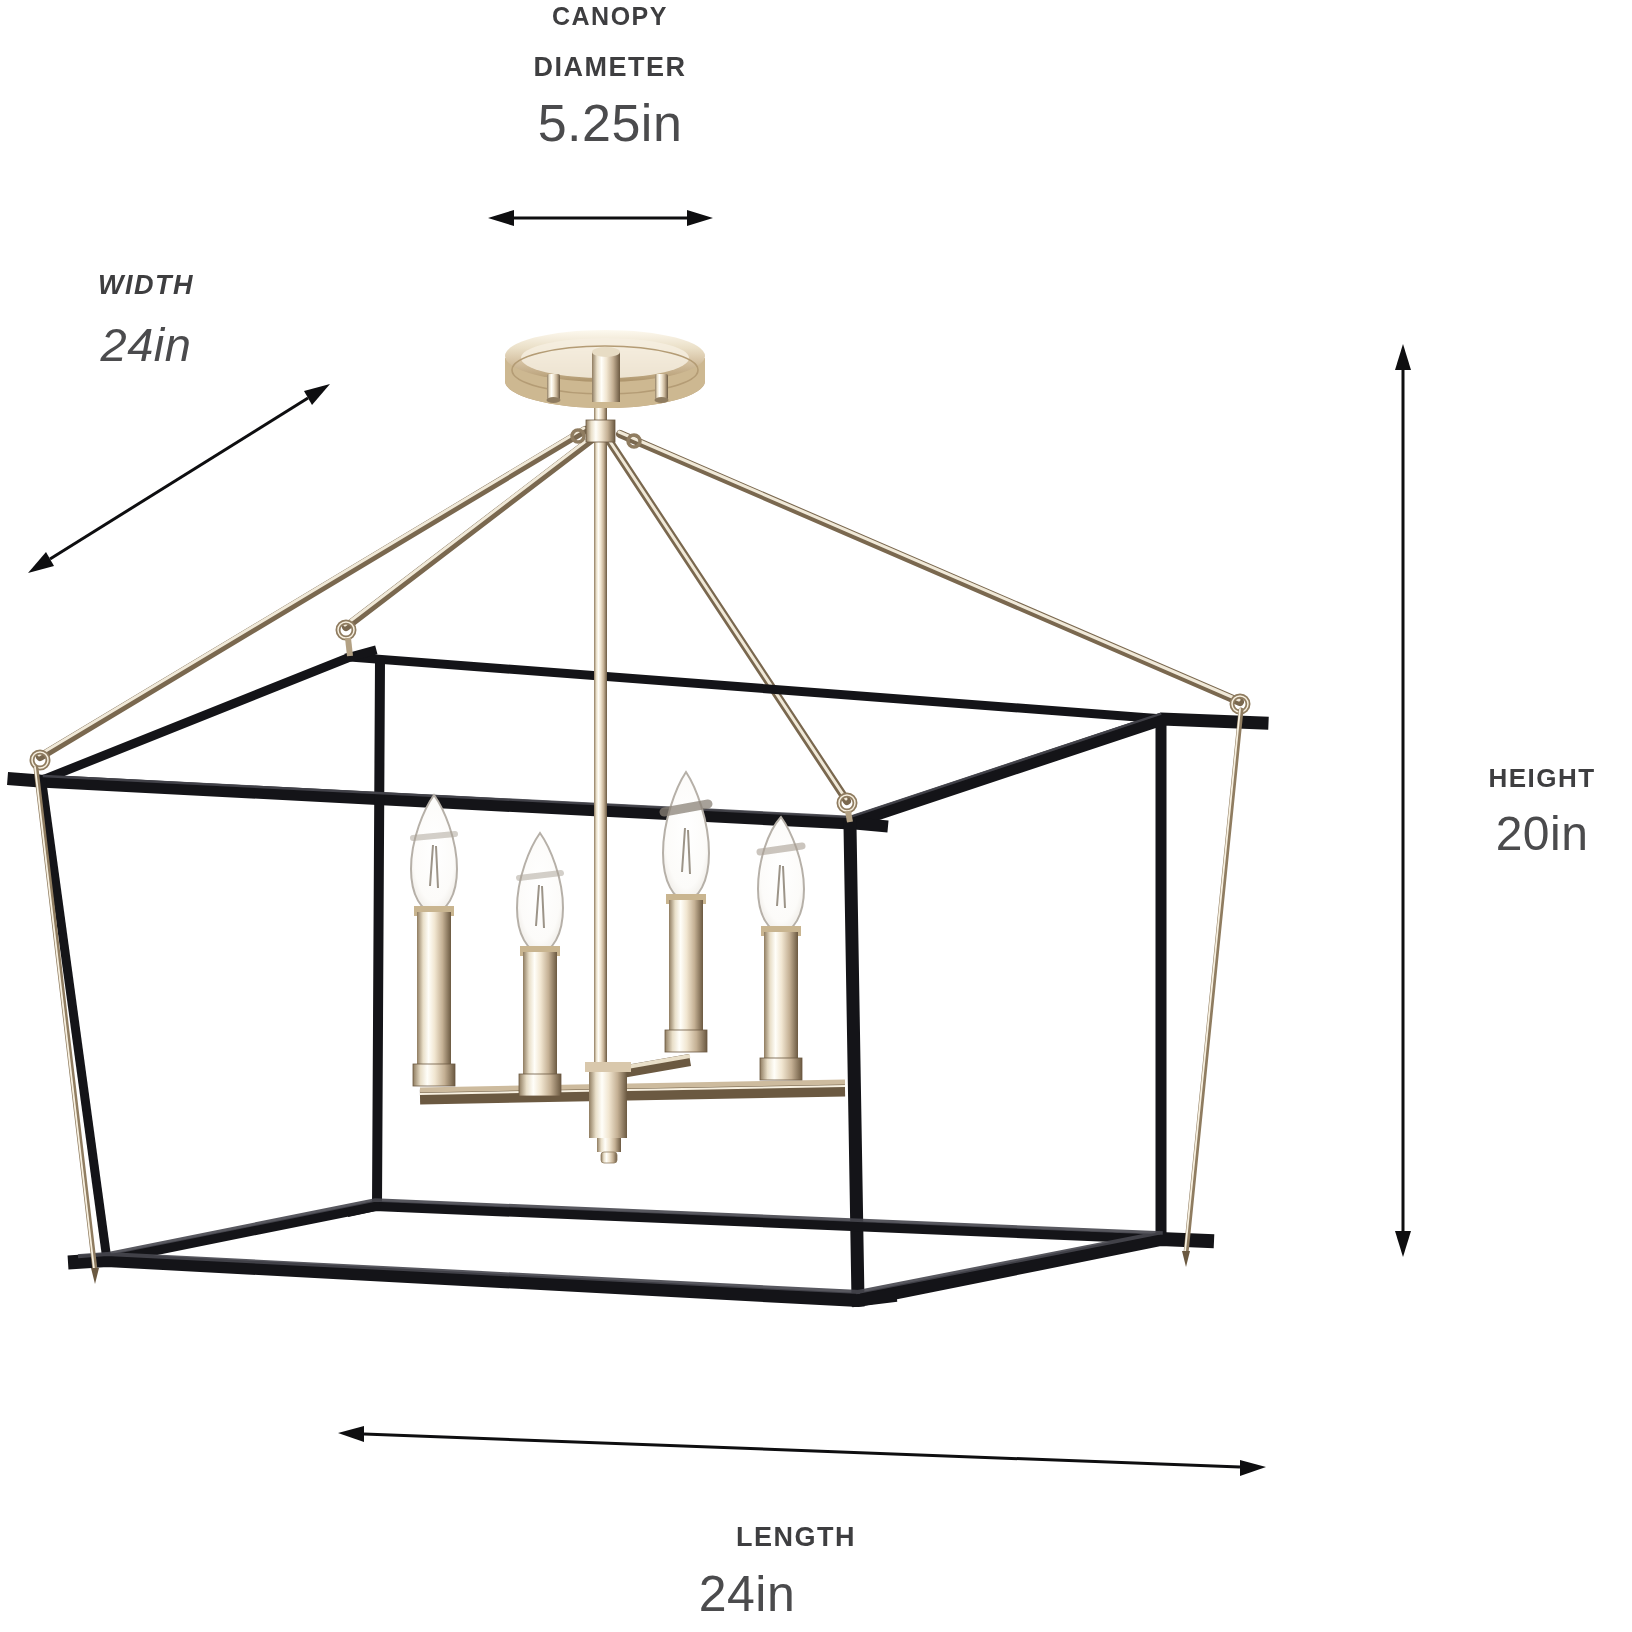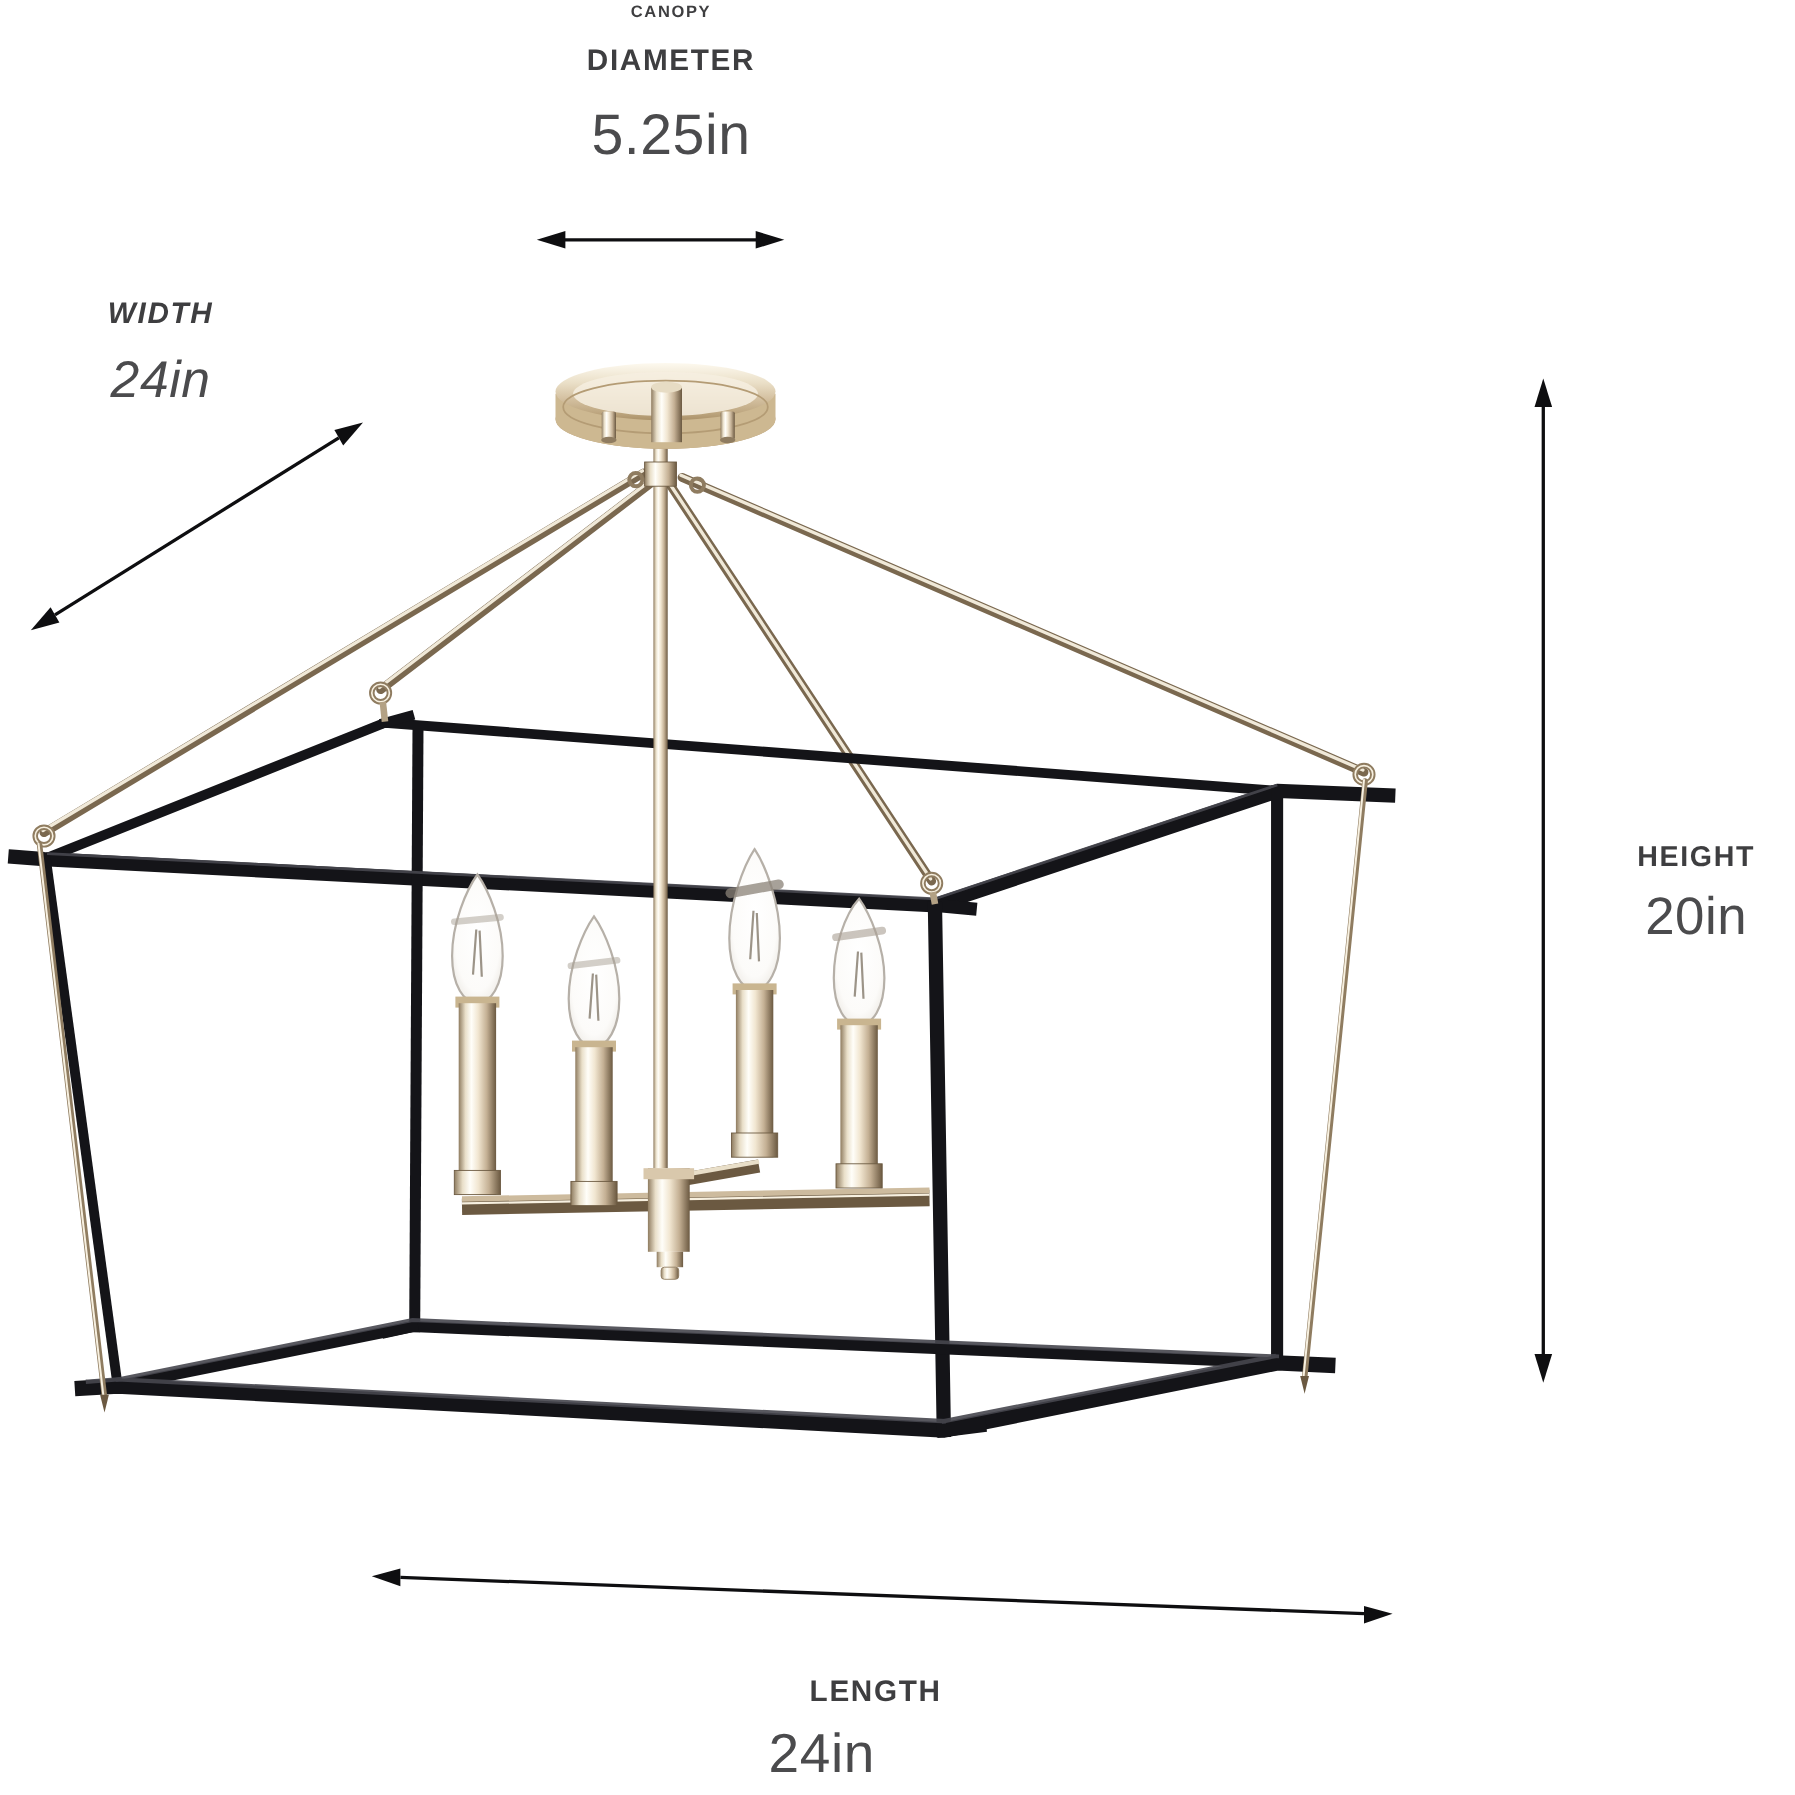--- a/index.html
+++ b/index.html
@@ -3,23 +3,23 @@
 <meta charset="utf-8">
 <style>
   html,body{margin:0;padding:0;background:#ffffff;}
   .canvas{position:relative;width:1632px;height:1632px;background:#ffffff;overflow:hidden;
           font-family:"Liberation Sans",sans-serif;}
   .fixture-svg{position:absolute;left:0;top:0;}
   .dim{position:absolute;text-align:center;}
   .dim .lbl{font-weight:bold;color:#3e3e40;letter-spacing:1.5px;line-height:1.15;}
   .dim .val{font-weight:normal;color:#4b4b4d;letter-spacing:0.5px;}
   .dim-canopy{left:428px;top:2px;width:364px;}
-  .dim-canopy .l1{font-size:15px;}
+  .dim-canopy .l1{font-size:25px;}
   .dim-canopy .l2{font-size:27px;margin-top:21px;}
-  .dim-canopy .val{font-size:52px;margin-top:22px;}
+  .dim-canopy .val{font-size:52px;margin-top:10px;}
   .dim-width{left:46px;top:270px;width:200px;font-style:italic;}
   .dim-width .lbl{font-size:27px;}
   .dim-width .val{font-size:47px;margin-top:16px;}
   .dim-height{left:1442px;top:764px;width:200px;}
   .dim-height .lbl{font-size:26px;}
   .dim-height .val{font-size:48px;margin-top:12px;}
   .dim-length{left:638px;top:1522px;width:218px;}
   .dim-length .lbl{font-size:27px;text-align:right;}
   .dim-length .val{font-size:50px;margin-top:12px;}
 </style>

